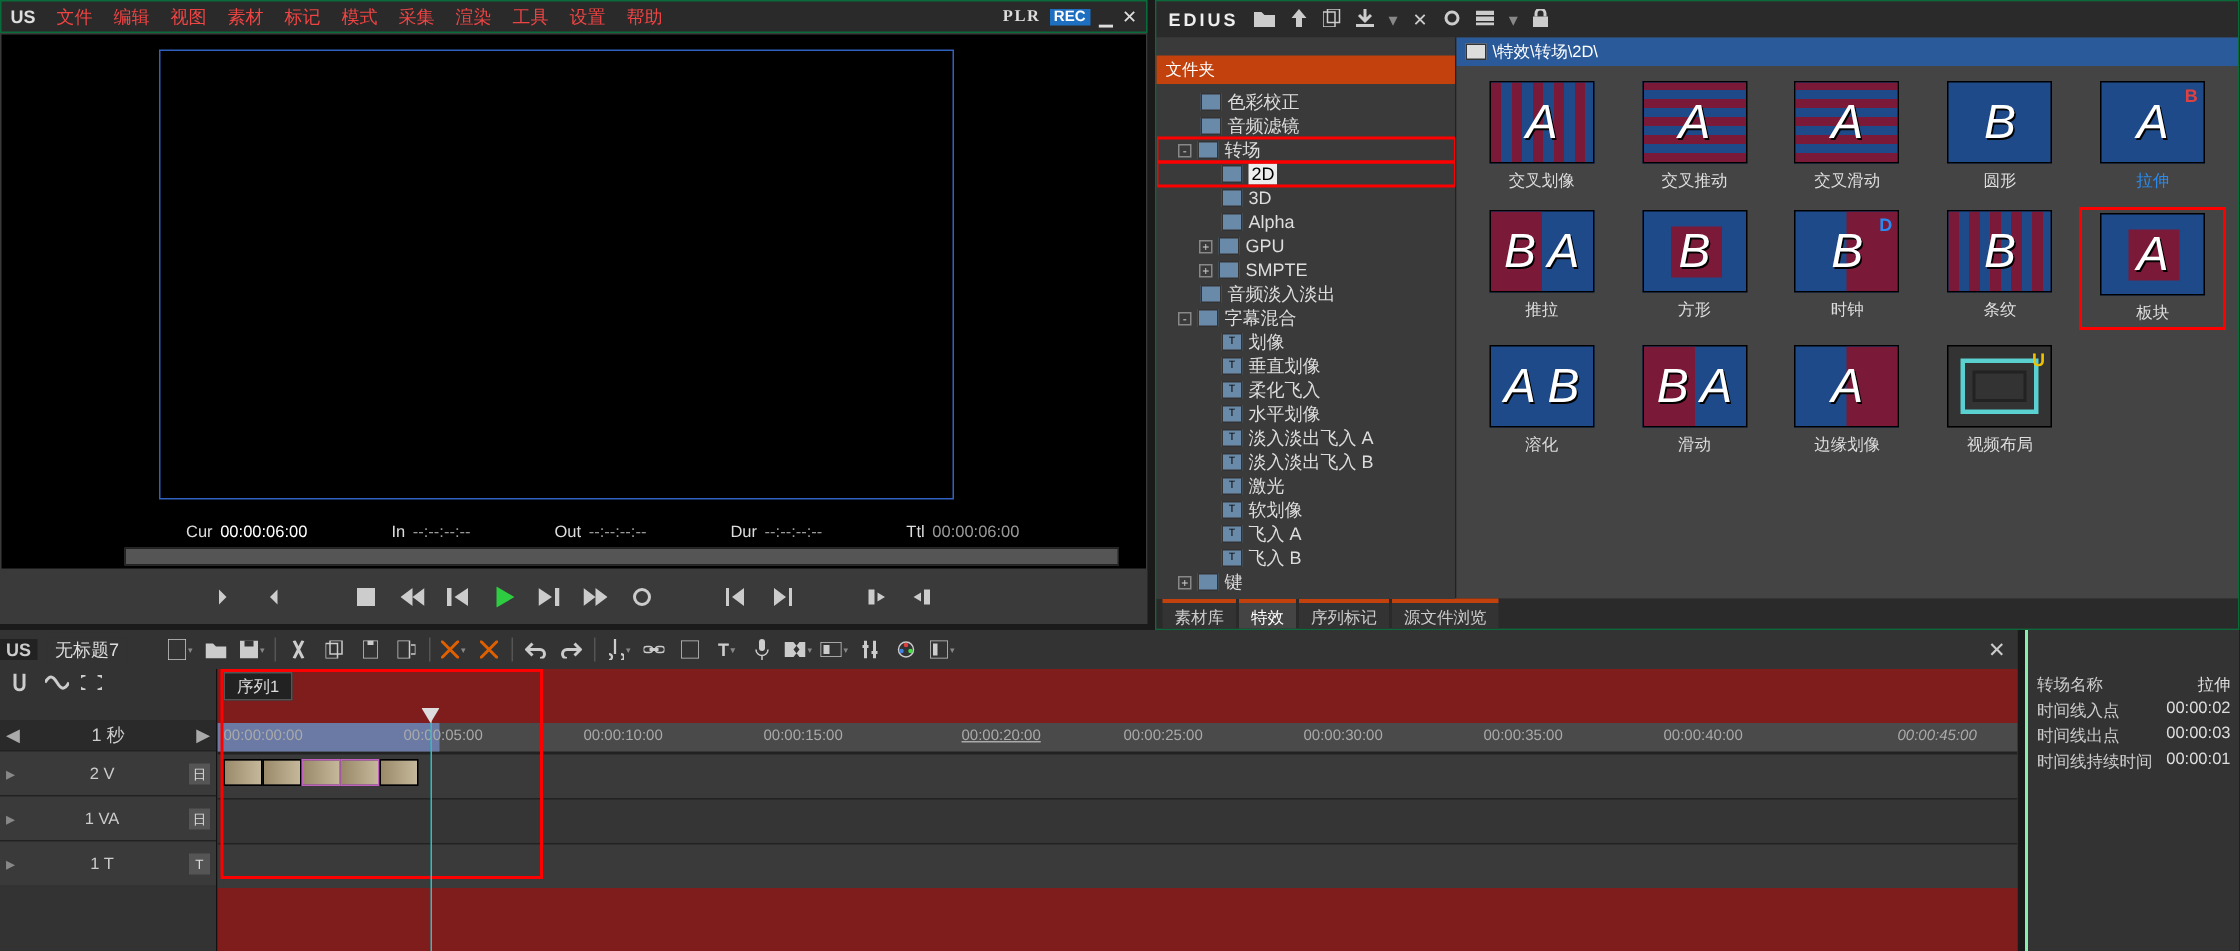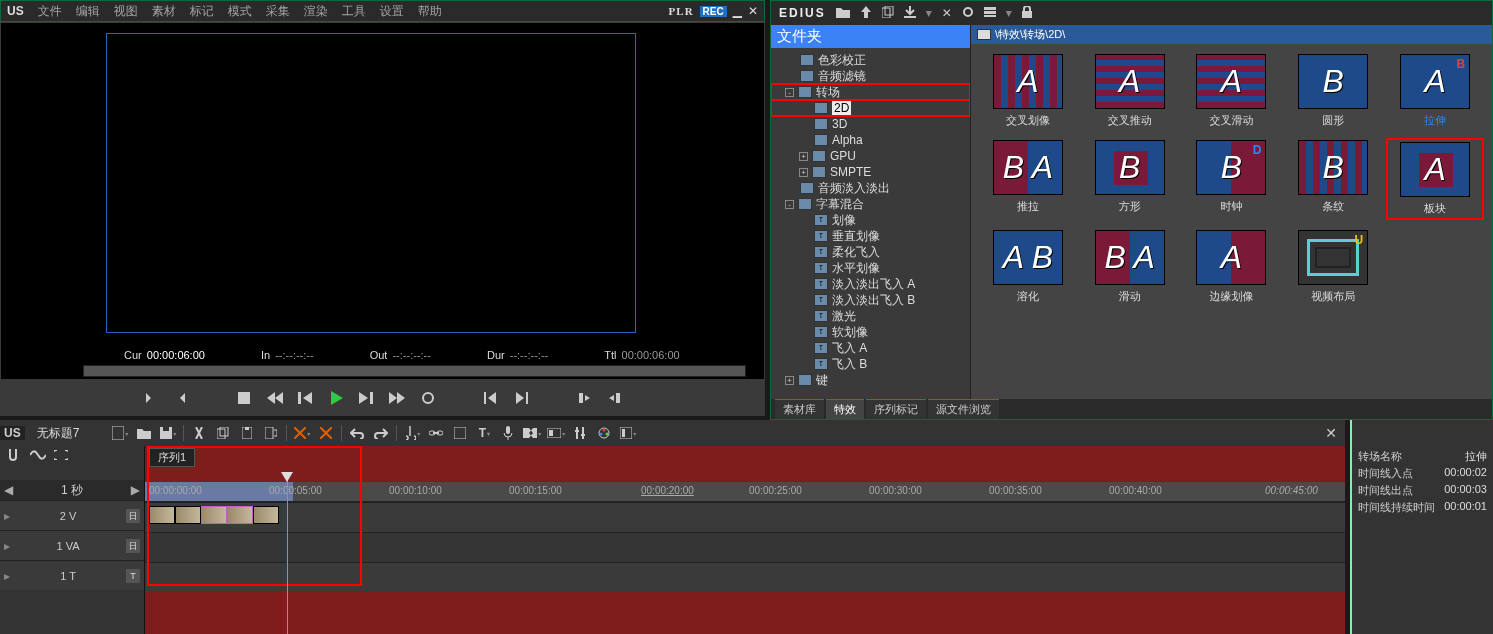--- a/index.html
+++ b/index.html
@@ -1,20 +1,20 @@
 <!DOCTYPE html>
 <html><head>
 <meta charset="utf-8">
 <style>
   * { box-sizing: border-box; margin: 0; padding: 0; font-family: "SimSun", "Microsoft YaHei", sans-serif; }
   body { background: #1a1a1a; color: #ccc; font-size: 12px; width: 1493px; height: 634px; overflow: hidden; position: relative; }
 
   .topbar { position: absolute; left: 0; top: 0; width: 765px; height: 22px; background: #2a2a2a; border: 1px solid #0a6b3a; display: flex; align-items: center; padding: 0 6px; gap: 14px; }
   .topbar .brand { font-weight: bold; color: #ddd; }
-  .topbar .menu-item { color: #a3a3a3; cursor: pointer; }
+  .topbar .menu-item { color: #ef4444; cursor: pointer; }
   .topbar .right { margin-left: auto; display: flex; align-items: center; gap: 6px; }
   .rec-box { background: #1e6fbf; color: #fff; font-weight: bold; padding: 0 3px; font-size: 10px; }
   .plr { color: #ddd; font-weight: bold; letter-spacing: 1px; font-size: 11px; font-family: Liberation Serif, serif;}
   .winbtn { color: #ddd; cursor: pointer; font-size: 12px; }
 
   .preview { position: absolute; left: 0; top: 22px; width: 765px; height: 358px; background: #000; border: 1px solid #3a3a3a; }
   .preview-canvas { position: absolute; left: 105px; top: 10px; width: 530px; height: 300px; border: 1px solid #3060c0; background: #000; }
   .timerow { position: absolute; left: 85px; bottom: 18px; right: 20px; display: flex; gap: 18px; color: #999; font-size: 11px; font-family: monospace;}
   .timerow span.lab { color: #ddd; margin-right: 2px; margin-left: 38px;}
   .timerow .active { color: #fff; }
@@ -25,21 +25,21 @@
   .tbtn.play svg path { fill: #2ecc40; }
   .tgap { width: 24px; }
 
   
   .fxpanel { position: absolute; left: 770px; top: 0; width: 723px; height: 420px; background: #3a3a3a; border: 1px solid #0a6b3a; display: flex; flex-direction: column; }
   .fxtop { height: 24px; background: #2a2a2a; display: flex; align-items: center; gap: 10px; padding: 0 8px; }
   .fxtop .edius { font-weight: bold; letter-spacing: 2px; color: #eee; }
   .fxtop svg { fill: #ccc; }
   .fxbody { flex: 1; display: flex; min-height: 0; }
   .fxtree-wrap { width: 200px; background: #3a3a3a; border-right: 1px solid #222; display: flex; flex-direction: column;}
-  .fxtree-head { background: #3b82f6; color: #fff; padding: 2px 6px; font-size: 15px; }
+  .fxtree-head { background: #c2410c; color: #fff; padding: 2px 6px; font-size: 11px; margin-top: 12px; }
   .fxtree { flex: 1; overflow: auto; background: #3a3a3a; padding: 4px 0; font-size: 12px; color: #ddd; }
   .tn { display: flex; align-items: center; height: 16px; gap: 4px; white-space: nowrap;}
   .tn .exp { width: 9px; height:9px; border:1px solid #888; font-size:8px; line-height:7px; text-align:center; color:#ccc; margin-left: calc(var(--d,0)*14px); cursor:pointer;}
   .tn .noexp { width: 11px; margin-left: calc(var(--d,0)*14px);}
   .tn .fico { width: 14px; height: 12px; background: #6a8aaa; border:1px solid #333; font-size:7px; color:#000; text-align:center; line-height:10px;}
   .tn .flabel { color:#ddd; }
   .tn.sel .flabel { background:#eee; color:#000; padding:0 2px;}
   .fxgrid-wrap { flex: 1; display: flex; flex-direction: column; min-width: 0;}
   .fxpath { background: #2a5a9a; color: #fff; padding: 2px 6px; font-size: 11px; display:flex; align-items:center; gap:4px;}
   .fxpath .fico2 { width:14px; height:11px; background:#ddd; border:1px solid #333;}
@@ -51,21 +51,21 @@
   .fxcell.name-sel .cap { color:#2a8aef; }
   .thumb .stripe { position:absolute; inset:0; background: repeating-linear-gradient(90deg,#7a1a38 0 7px,#1e4a8a 7px 14px);}
   .thumb .hstripe { position:absolute; inset:0; background: repeating-linear-gradient(0deg,#7a1a38 0 6px,#1e4a8a 6px 12px);}
   .thumb .half { position:absolute; top:0; bottom:0; left:0; width:50%; background:#7a1a38;}
   .thumb .halfR { position:absolute; top:0; bottom:0; right:0; width:50%; background:#7a1a38;}
   .thumb .centerbox { position:absolute; left:18px; top:10px; width:34px; height:34px; background:#7a1a38;}
   .thumb .lett { position:relative; z-index:2; text-shadow:1px 1px 0 #000;}
   .thumb .corner { position:absolute; top:2px; right:4px; font-size:12px; font-weight:bold; color:#ffcc00; font-style:normal;}
   .thumb .corner.blue { color:#2a8aef;}
   .fxtabs { height: 20px; background: #2a2a2a; display: flex; padding: 0 4px; gap: 2px; }
-  .fxtab { padding: 2px 8px; background: #333; color:#ccc; font-size:11px; border-top:1px solid #c2410c; cursor:pointer;}
+  .fxtab { padding: 2px 8px; background: #333; color:#ccc; font-size:11px; border-top:3px solid #c2410c; cursor:pointer;}
   .fxtab.active { background:#444; color:#fff; }
 
   
   .tlwrap { position: absolute; left: 0; top: 420px; width: 1345px; height: 214px; background: #3a3a3a; }
   .tlhead { height: 26px; background: #333; display: flex; align-items: center; gap: 6px; }
   .tlhead .brand2 { background:#222; padding:0 4px; font-weight:bold;}
   .tlhead .title { background: #333; padding: 0 6px; color:#ddd;}
   .tlhead .tools { display:flex; gap:6px; margin-left: 20px; align-items:center;}
   .tlhead .tool { width:18px; height:18px; display:flex; align-items:center; justify-content:center; cursor:pointer;}
   .tlhead .tool svg { fill:#ccc;}

